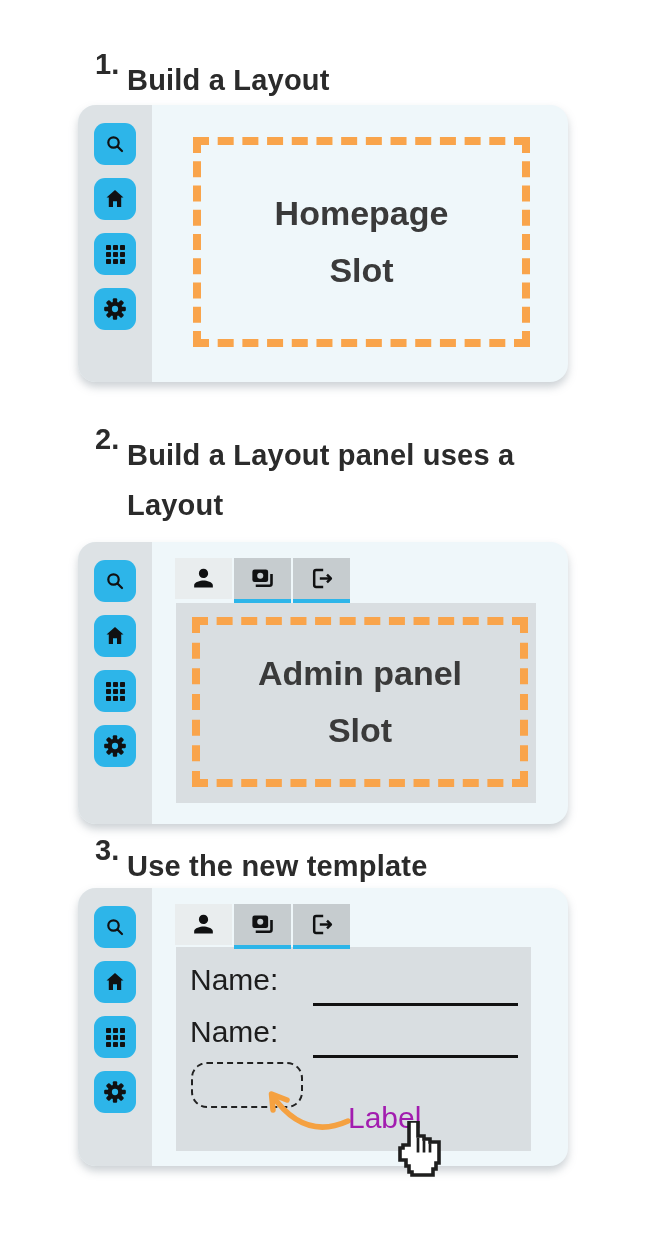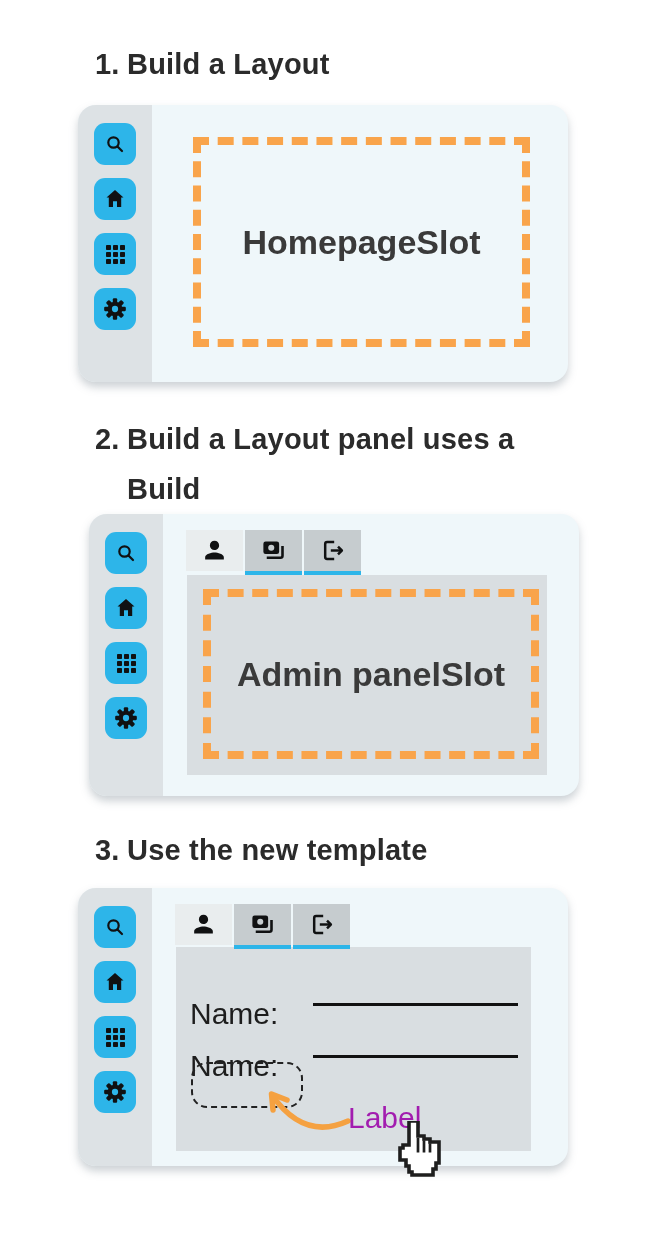--- a/index.html
+++ b/index.html
@@ -2,59 +2,59 @@
 <html><head>
 <meta charset="utf-8">
 <style>
   html,body{margin:0;padding:0;background:#fff;}
   .page{position:relative;width:649px;height:1236px;background:#ffffff;overflow:hidden;
         font-family:"Liberation Sans","DejaVu Sans",sans-serif;color:#2b2b2b;}
 
   
   .heading{position:absolute;display:flex;font-size:29px;font-weight:600;color:#2b2b2b;letter-spacing:.2px;}
   .heading .num{width:32px;flex:none;}
-  .heading .hlines{display:flex;flex-direction:column;}
+  .heading .hlines{display:flex;flex-direction:column;margin-top:16px;}
   .h1{left:95px;top:48px;}
   .h2{left:95px;top:414px;line-height:50px;}
   .h3{left:95px;top:834px;}
 
   
   .card{position:absolute;left:78px;width:490px;background:#eff7fa;border-radius:18px;
         box-shadow:0 5px 9px rgba(120,135,145,.38);}
   .card1{top:105px;height:277px;}
-  .card2{top:514px;height:282px;margin-left:11px;}
+  .card2{top:542px;height:282px;}
   .card3{top:888px;height:278px;}
 
   .side{position:absolute;left:0;top:0;bottom:0;width:74px;background:#dde2e5;
         border-radius:18px 0 0 18px;display:flex;flex-direction:column;align-items:center;
         padding-top:18px;gap:13px;box-sizing:border-box;}
   .sbtn{width:42px;height:42px;border-radius:11px;background:#2db5e9;flex:none;
         display:flex;align-items:center;justify-content:center;}
 
   
   .slot{position:absolute;border:8px dashed #f9a44b;box-sizing:border-box;
-        display:flex;flex-direction:row;align-items:center;justify-content:center;
+        display:flex;flex-direction:column;align-items:center;justify-content:center;
         color:#3a3a3a;font-weight:700;font-size:34px;line-height:57px;text-align:center;}
   .slot1{left:115px;top:32px;width:337px;height:210px;}
   .slot2{left:114px;top:75px;width:336px;height:170px;z-index:2;}
 
   
   .tabbar{position:absolute;left:97px;top:16px;display:flex;gap:2px;z-index:3;}
   .tab{width:57px;height:41px;display:flex;align-items:center;justify-content:center;position:relative;}
   .tab-person{background:#e9edee;}
   .tab-gray{background:#c6cccf;}
   .tab-gray::after{content:"";position:absolute;left:0;right:0;bottom:-4px;height:4px;background:#2db5e9;}
 
   
   .content{position:absolute;background:#d9dee1;}
   .content2{left:98px;top:61px;width:360px;height:200px;}
   .content3{left:98px;top:59px;width:355px;height:204px;}
 
   
-  .f-label{position:absolute;left:14px;font-size:30px;color:#1d1d1d;font-weight:500;margin-top:34px;}
+  .f-label{position:absolute;left:14px;font-size:30px;color:#1d1d1d;font-weight:500;}
   .f-name{top:16px;}
   .f-phone{top:68px;}
   .f-line{position:absolute;left:137px;width:205px;height:3px;background:#111;}
   .l-name{top:56px;}
   .l-phone{top:108px;}
   .dotted-slot{position:absolute;left:15px;top:115px;width:112px;height:46px;
                border:2.5px dashed #222;border-radius:16px;box-sizing:border-box;}
   .annot{position:absolute;left:172px;top:154px;font-size:30px;color:#a21caf;}
   .arrow-svg{position:absolute;left:80px;top:132px;}
   .cursor-svg{position:absolute;left:218px;top:174px;z-index:5;}
@@ -113,21 +113,21 @@
     <div class="slot slot1">
       <span>Homepage</span>
       <span>Slot</span>
     </div>
   </div>
 
   <div class="heading h2">
     <span class="num">2.</span>
     <span class="hlines">
       <span>Build a Layout panel uses a</span>
-      <span>Build</span>
+      <span>Layout</span>
     </span>
   </div>
 
   <div class="card card2">
     <div class="side">
       <div class="sbtn">
         <svg width="24" height="24" viewBox="0 0 24 24" fill="none" stroke="#101112" stroke-width="2.2">
             <circle cx="10.5" cy="10.5" r="5.2"></circle>
             <line x1="14.5" y1="14.5" x2="19" y2="19" stroke-linecap="round"></line>
           </svg>

